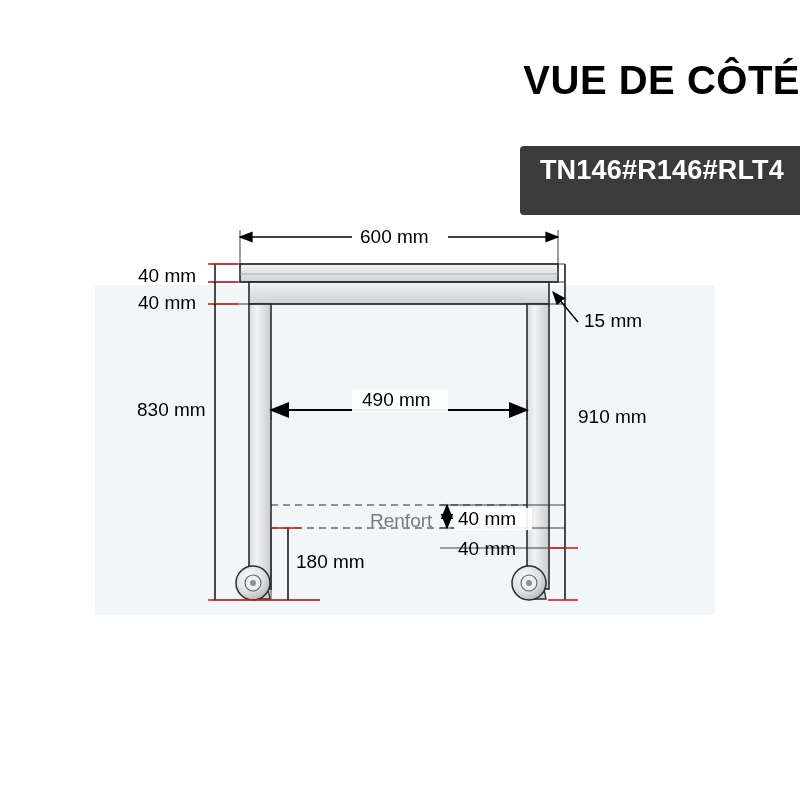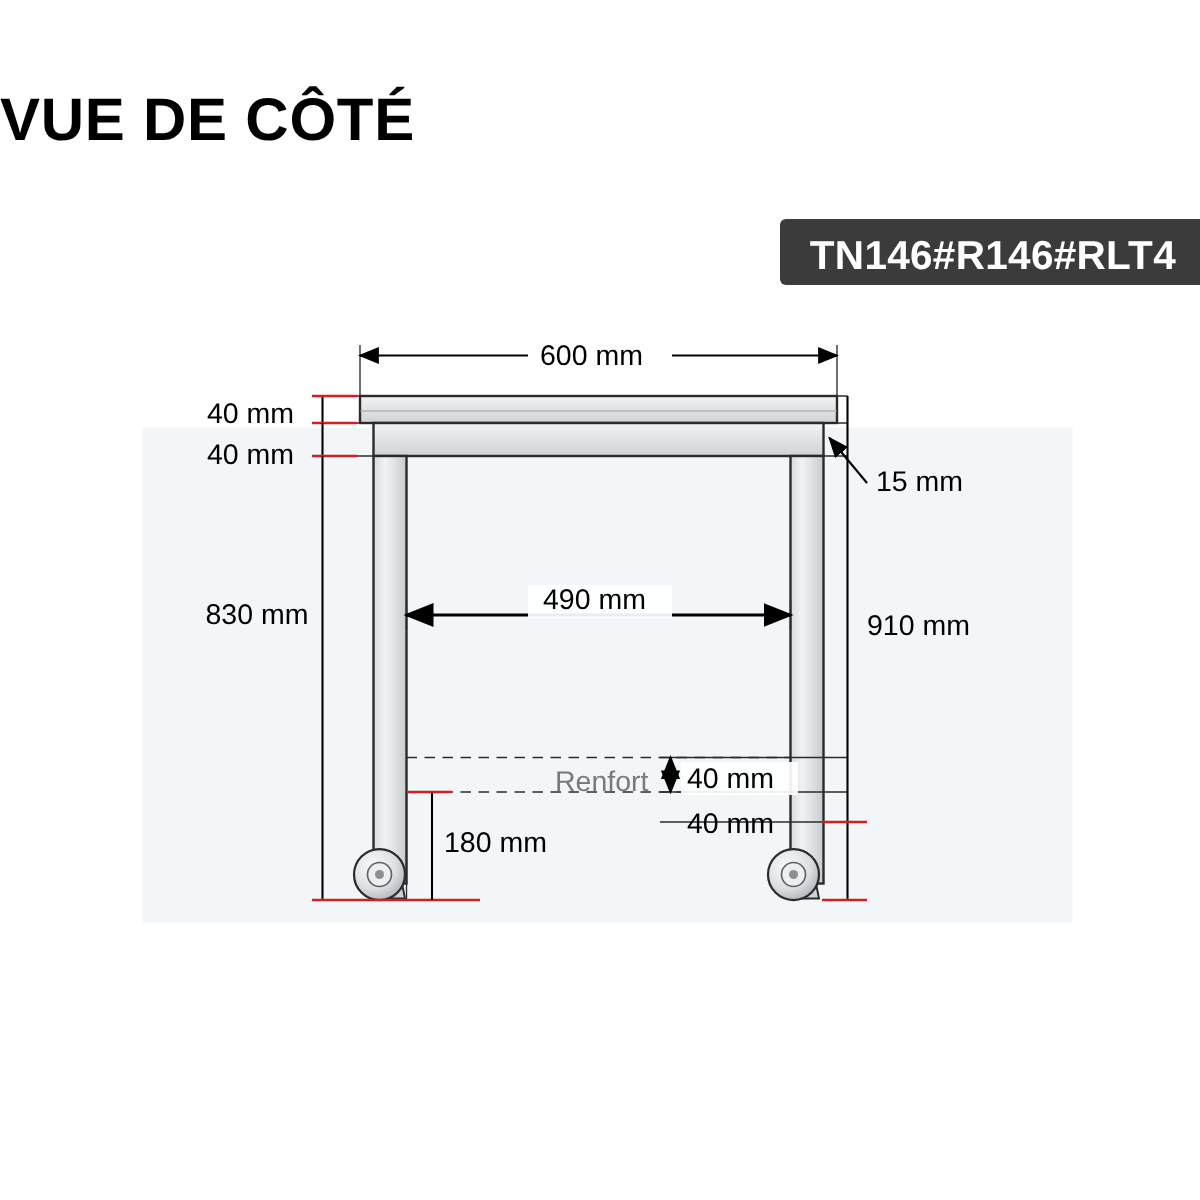--- a/index.html
+++ b/index.html
@@ -17,35 +17,35 @@
   #stage {
     position: absolute;
     left: 0; top: 0;
     width: 800px; height: 800px;
   }
   .title {
     position: absolute;
     left: 0;
     top: 58px;
     width: 800px;
-    text-align: left;
+    text-align: right;
     font-size: 40px;
     font-weight: bold;
     letter-spacing: 0.5px;
     color: #000000;
   }
   .ref-badge {
     position: absolute;
     right: 0px;
     top: 146px;
     background: #3b3b3b;
     color: #ffffff;
     font-size: 27px;
     font-weight: bold;
-    padding: 9px 16px 4px 20px;
+    padding: 9px 16px 29px 20px;
     border-radius: 4px 0 0 4px;
     letter-spacing: 0.2px;
     white-space: nowrap;
   }
   .svg-wrap {
     position: absolute;
     left: 0; top: 0;
     width: 800px; height: 800px;
   }
   .dimtext {

